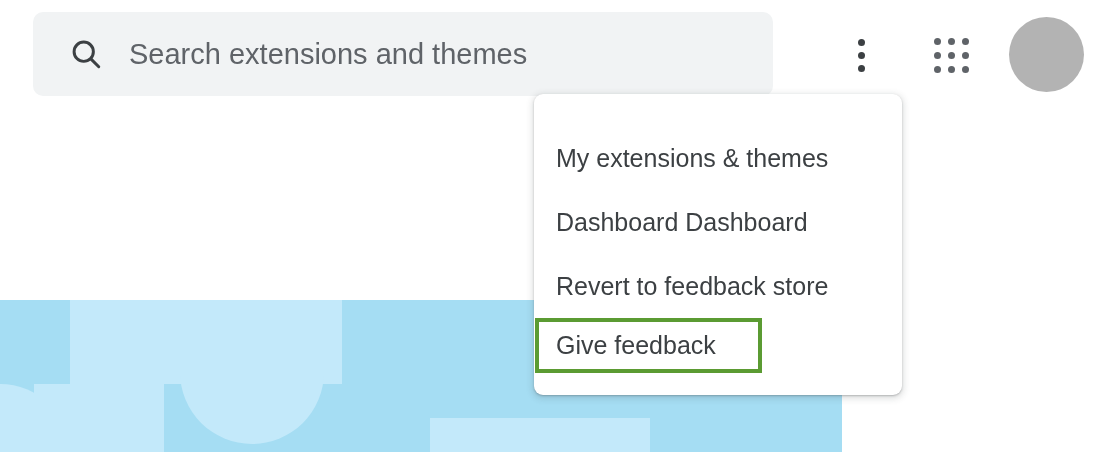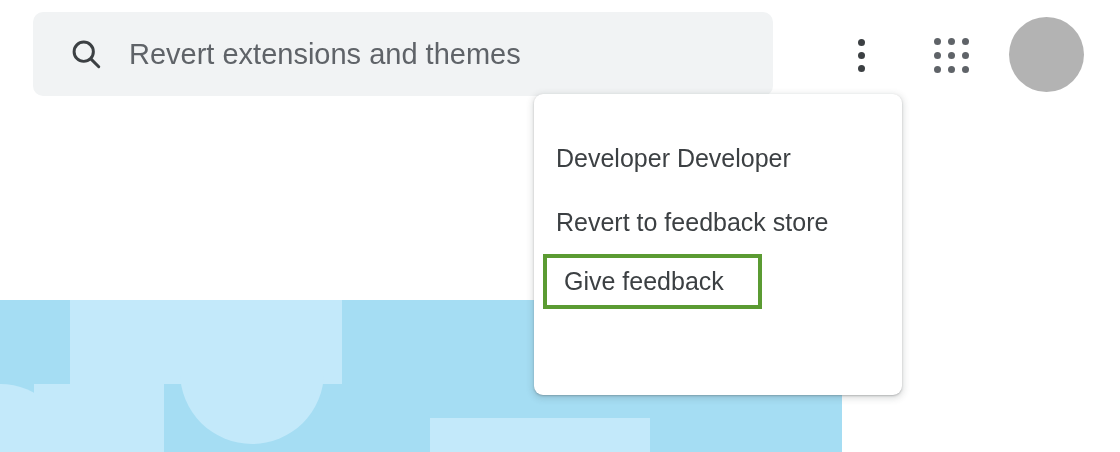--- a/index.html
+++ b/index.html
@@ -203,21 +203,21 @@
     display: flex;
     align-items: center;
     padding-left: 22px;
     font-size: 25px;
     color: #3c4043;
     white-space: nowrap;
     cursor: pointer;
     box-sizing: border-box;
   }
   .menu-item.highlighted {
-    margin-left: 9px;
+    margin-left: 1px;
     margin-right: 140px;
     padding-left: 17px;
     border: 4px solid #5b9b32;
     height: 55px;
     background: #ffffff;
   }
 
   
   .layer-hero { z-index: 1; }
   .layer-topbar { z-index: 10; }
@@ -237,21 +237,21 @@
   </div>
   <div class="hero-title">Web Store</div>
 
   <div class="topbar layer-topbar">
 
     <div class="search-box">
       <svg class="search-icon" viewBox="0 0 24 24" aria-hidden="true">
         <path fill="none" stroke="currentColor" stroke-width="2.1" stroke-linecap="round" d="M10.4 3.6a6.8 6.8 0 1 0 0 13.6 6.8 6.8 0 0 0 0-13.6z"></path>
         <path fill="none" stroke="currentColor" stroke-width="2.1" stroke-linecap="round" d="M15.6 15.6 L21 21"></path>
       </svg>
-      <span class="search-placeholder">Revert extensions and themes</span>
+      <span class="search-placeholder">Search extensions and themes</span>
     </div>
 
     <div class="overflow-button">
       <i></i>
       <i></i>
       <i></i>
     </div>
 
     <div class="apps-button">
       <i></i>
@@ -262,18 +262,19 @@
       <i></i>
       <i></i>
       <i></i>
       <i></i>
     </div>
 
     <div class="avatar"></div>
   </div>
 
   <div class="dropdown-menu">
-    <div class="menu-item">Developer Developer</div>
+    <div class="menu-item">My extensions &amp; themes</div>
+    <div class="menu-item">Dashboard Dashboard</div>
     <div class="menu-item">Revert to feedback store</div>
     <div class="menu-item highlighted">Give feedback</div>
   </div>
 
 </div>
 
 </body></html>

